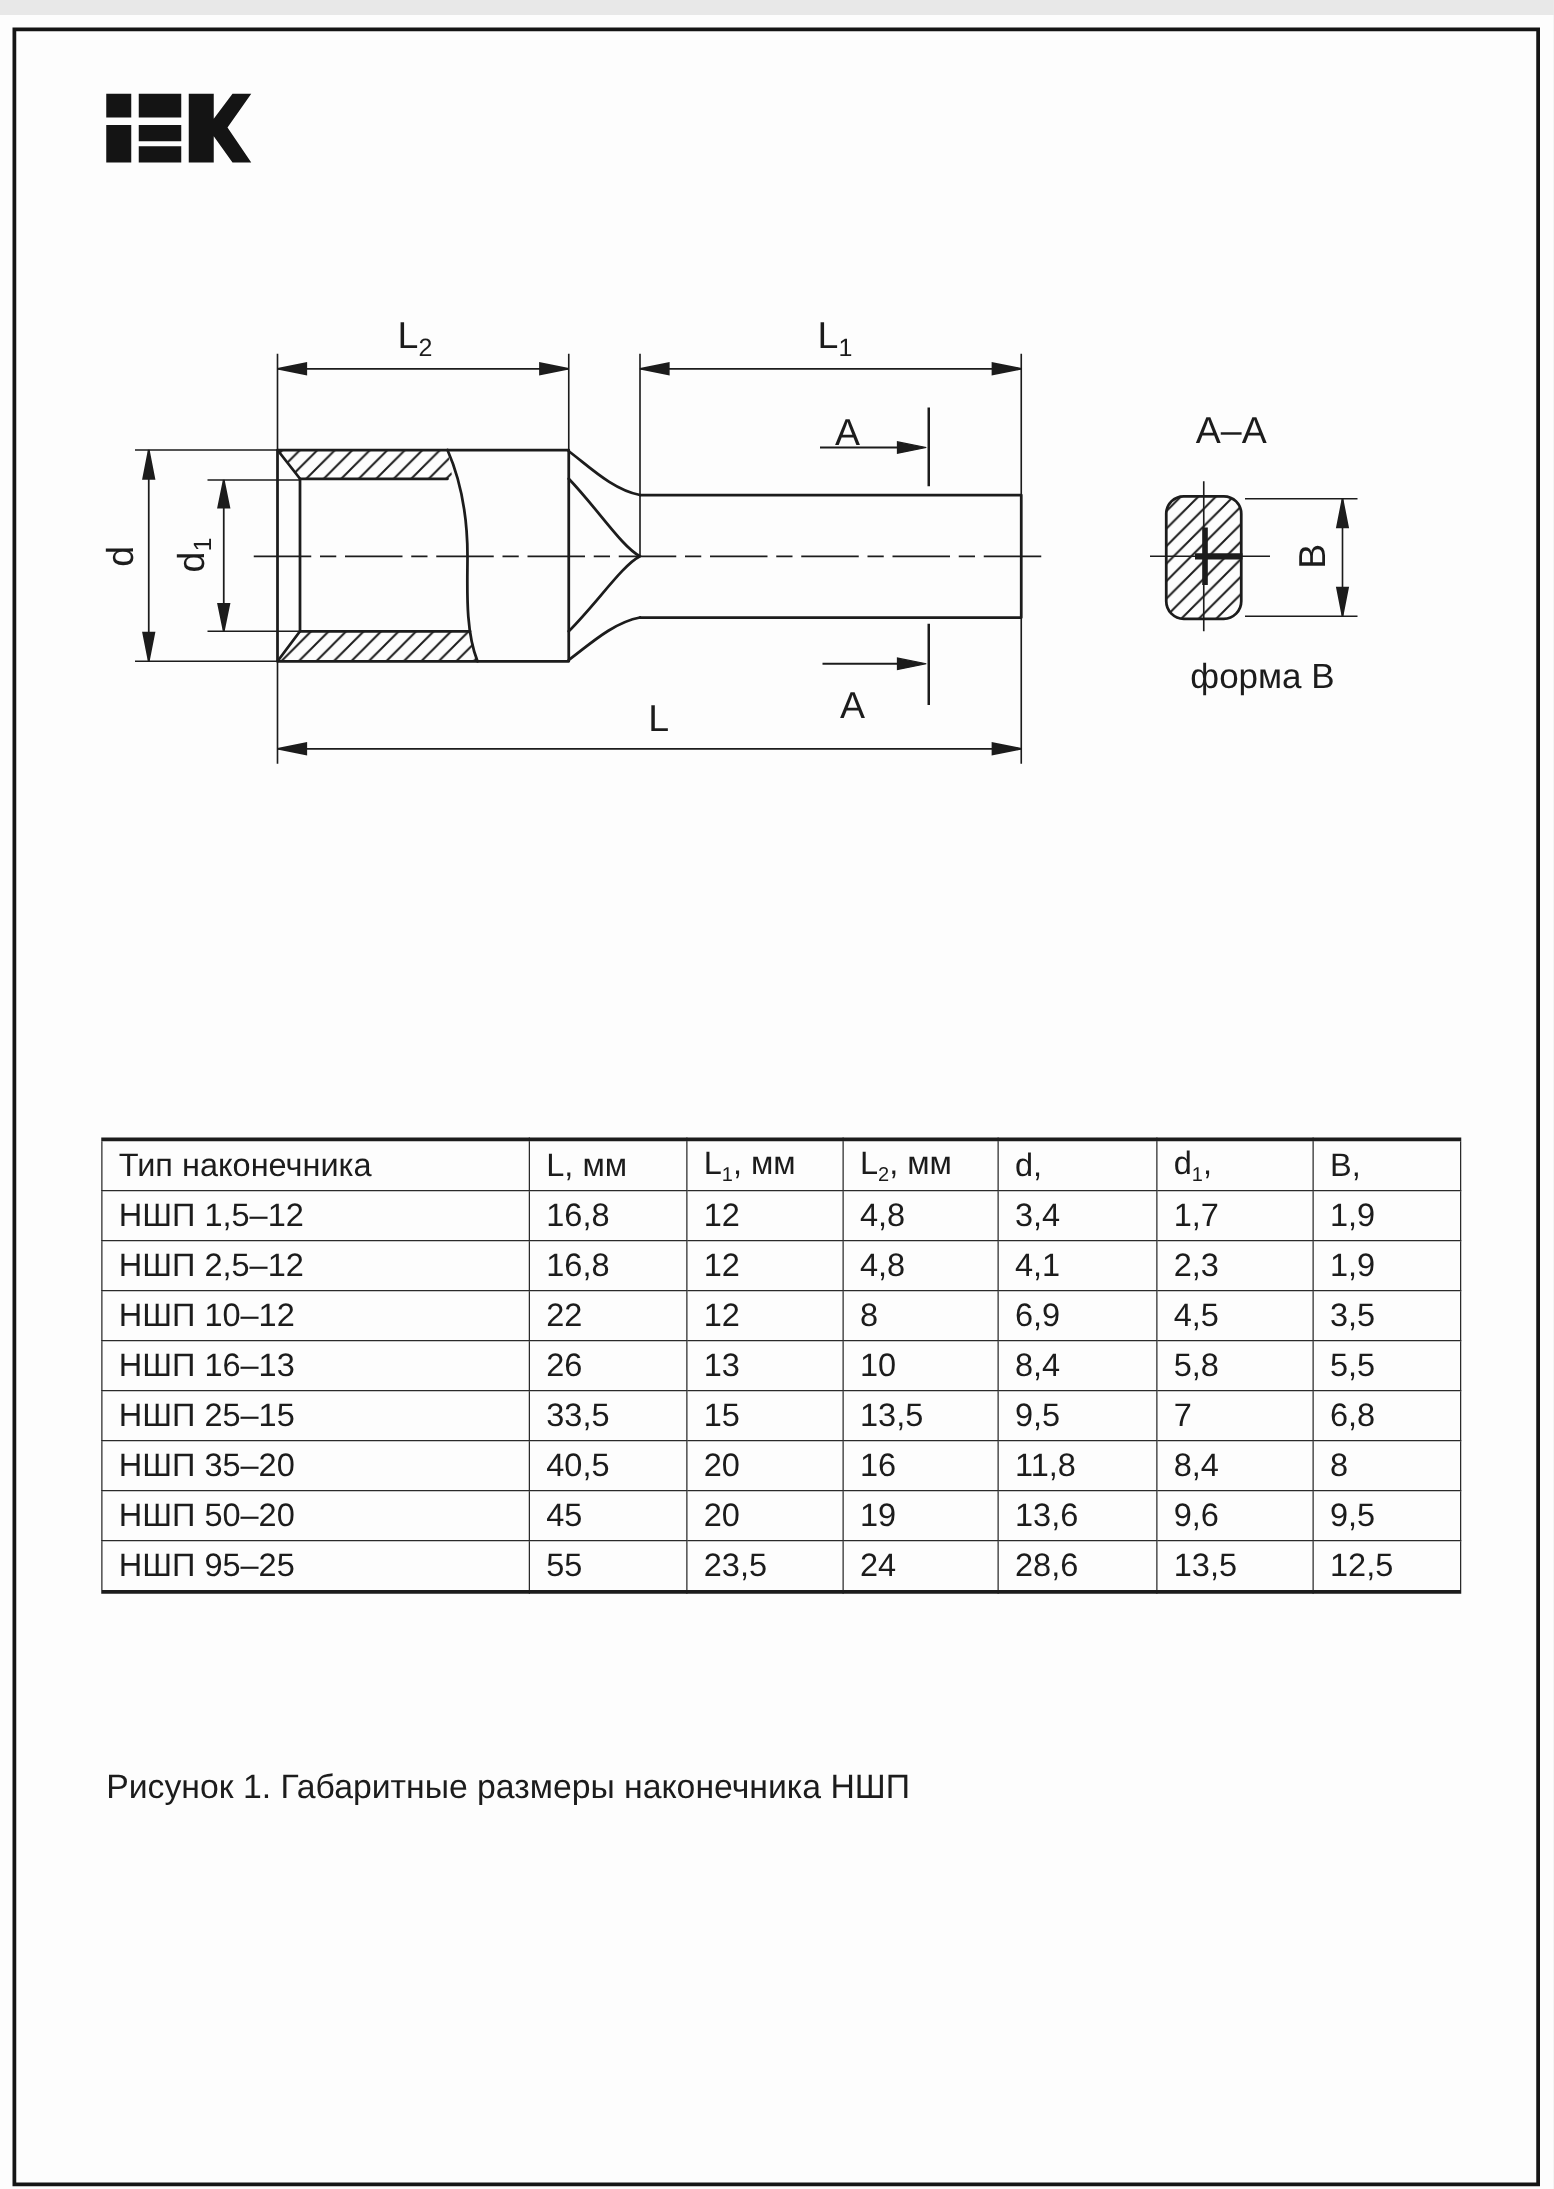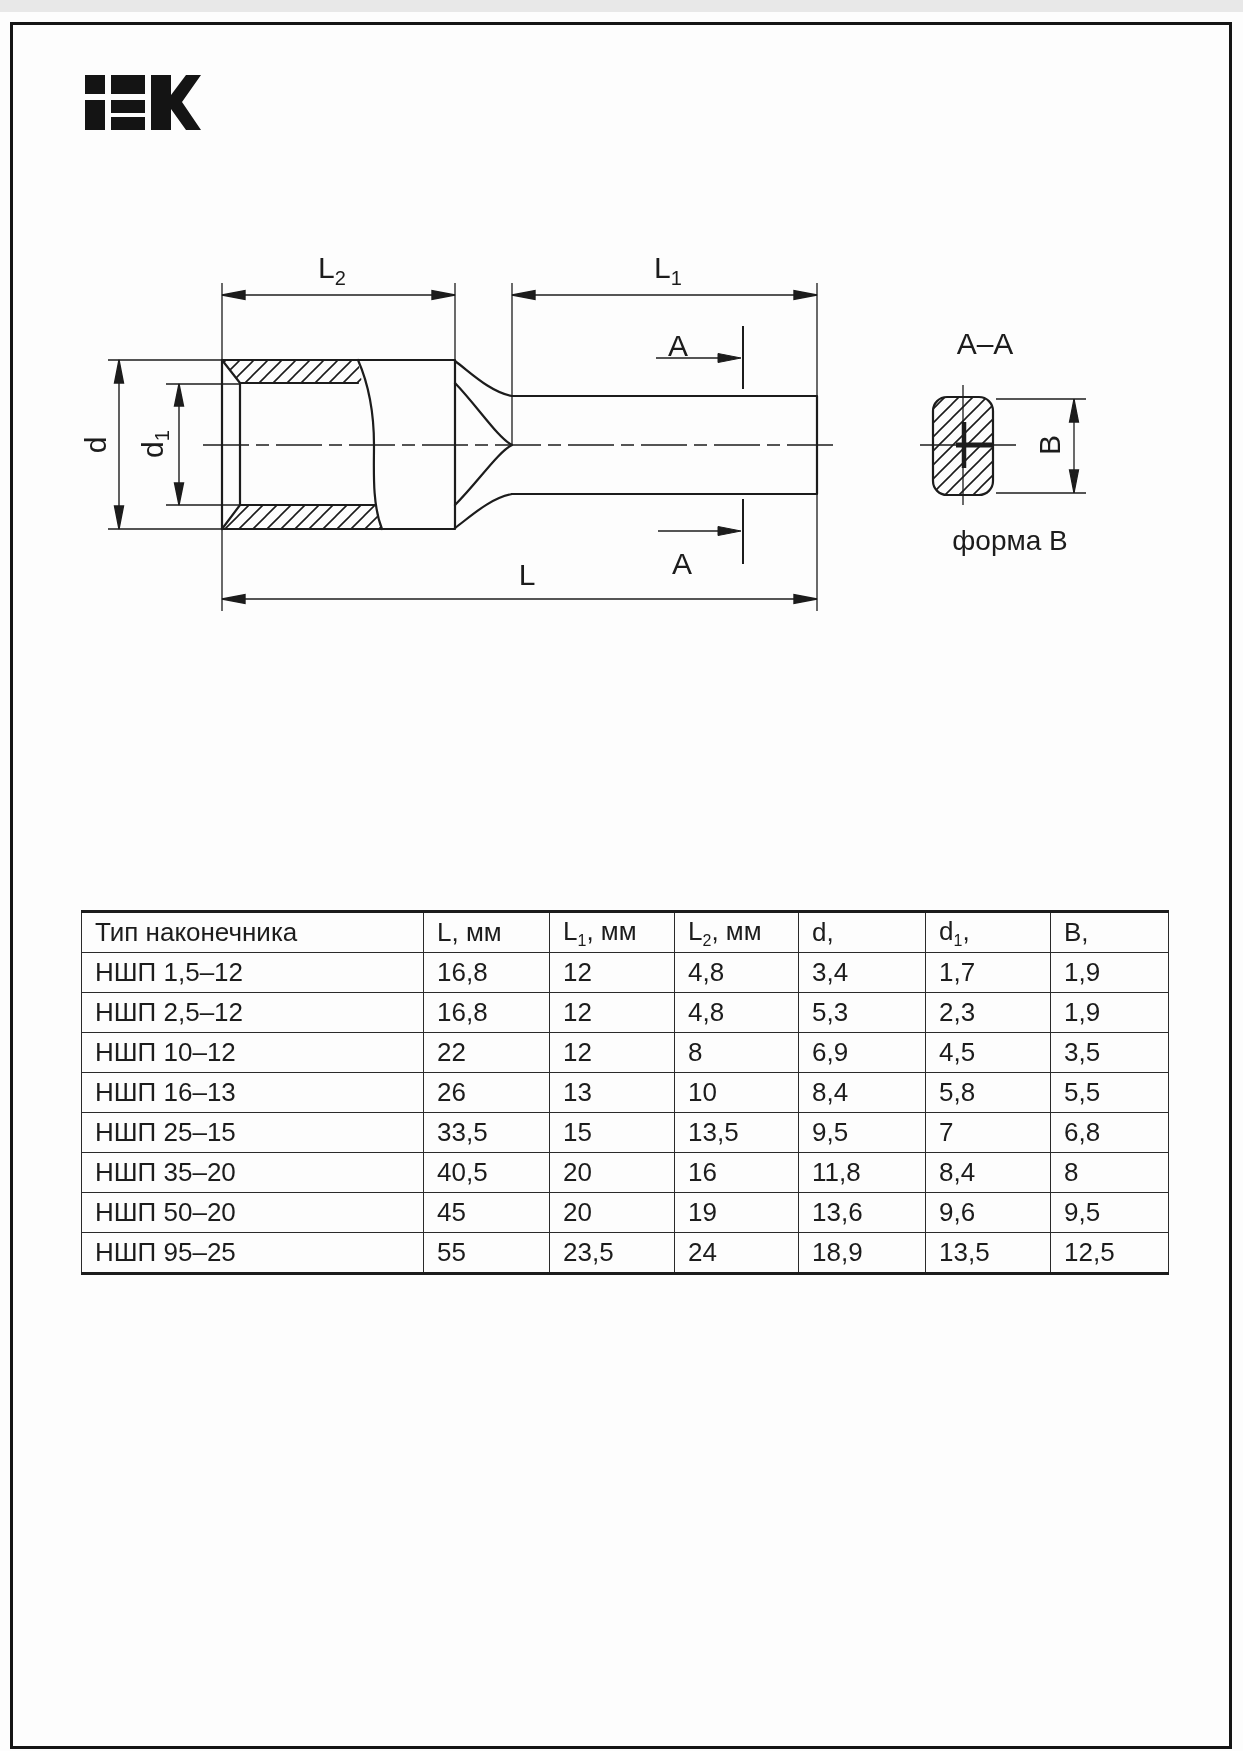--- a/index.html
+++ b/index.html
@@ -199,21 +199,21 @@
           <td>4,8</td>
           <td>3,4</td>
           <td>1,7</td>
           <td>1,9</td>
         </tr>
         <tr>
           <td>НШП 2,5–12</td>
           <td>16,8</td>
           <td>12</td>
           <td>4,8</td>
-          <td>5,3</td>
+          <td>4,1</td>
           <td>2,3</td>
           <td>1,9</td>
         </tr>
         <tr>
           <td>НШП 10–12</td>
           <td>22</td>
           <td>12</td>
           <td>8</td>
           <td>6,9</td>
           <td>4,5</td>
@@ -253,20 +253,21 @@
           <td>19</td>
           <td>13,6</td>
           <td>9,6</td>
           <td>9,5</td>
         </tr>
         <tr>
           <td>НШП 95–25</td>
           <td>55</td>
           <td>23,5</td>
           <td>24</td>
-          <td>18,9</td>
+          <td>28,6</td>
           <td>13,5</td>
           <td>12,5</td>
         </tr>
       </tbody>
   </table>
 
+  <div class="caption">Рисунок 1. Габаритные размеры наконечника НШП</div>
 </div>
 
 </body></html>

